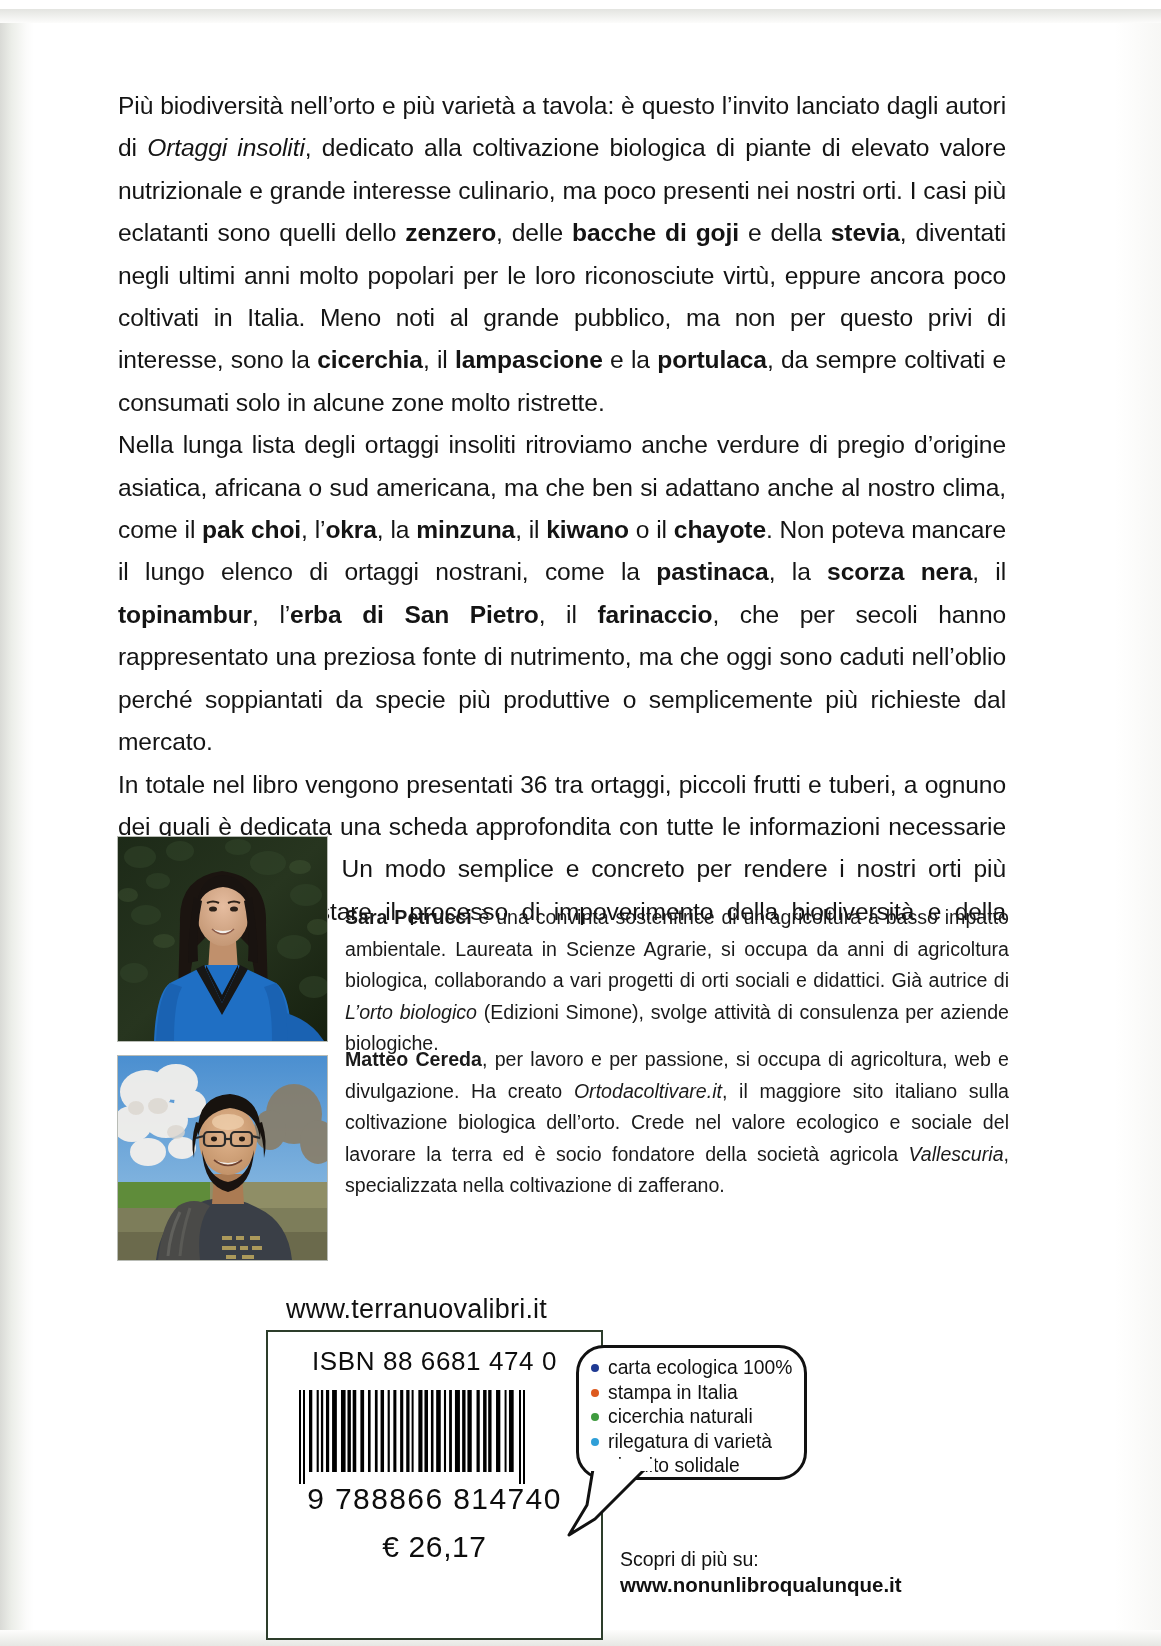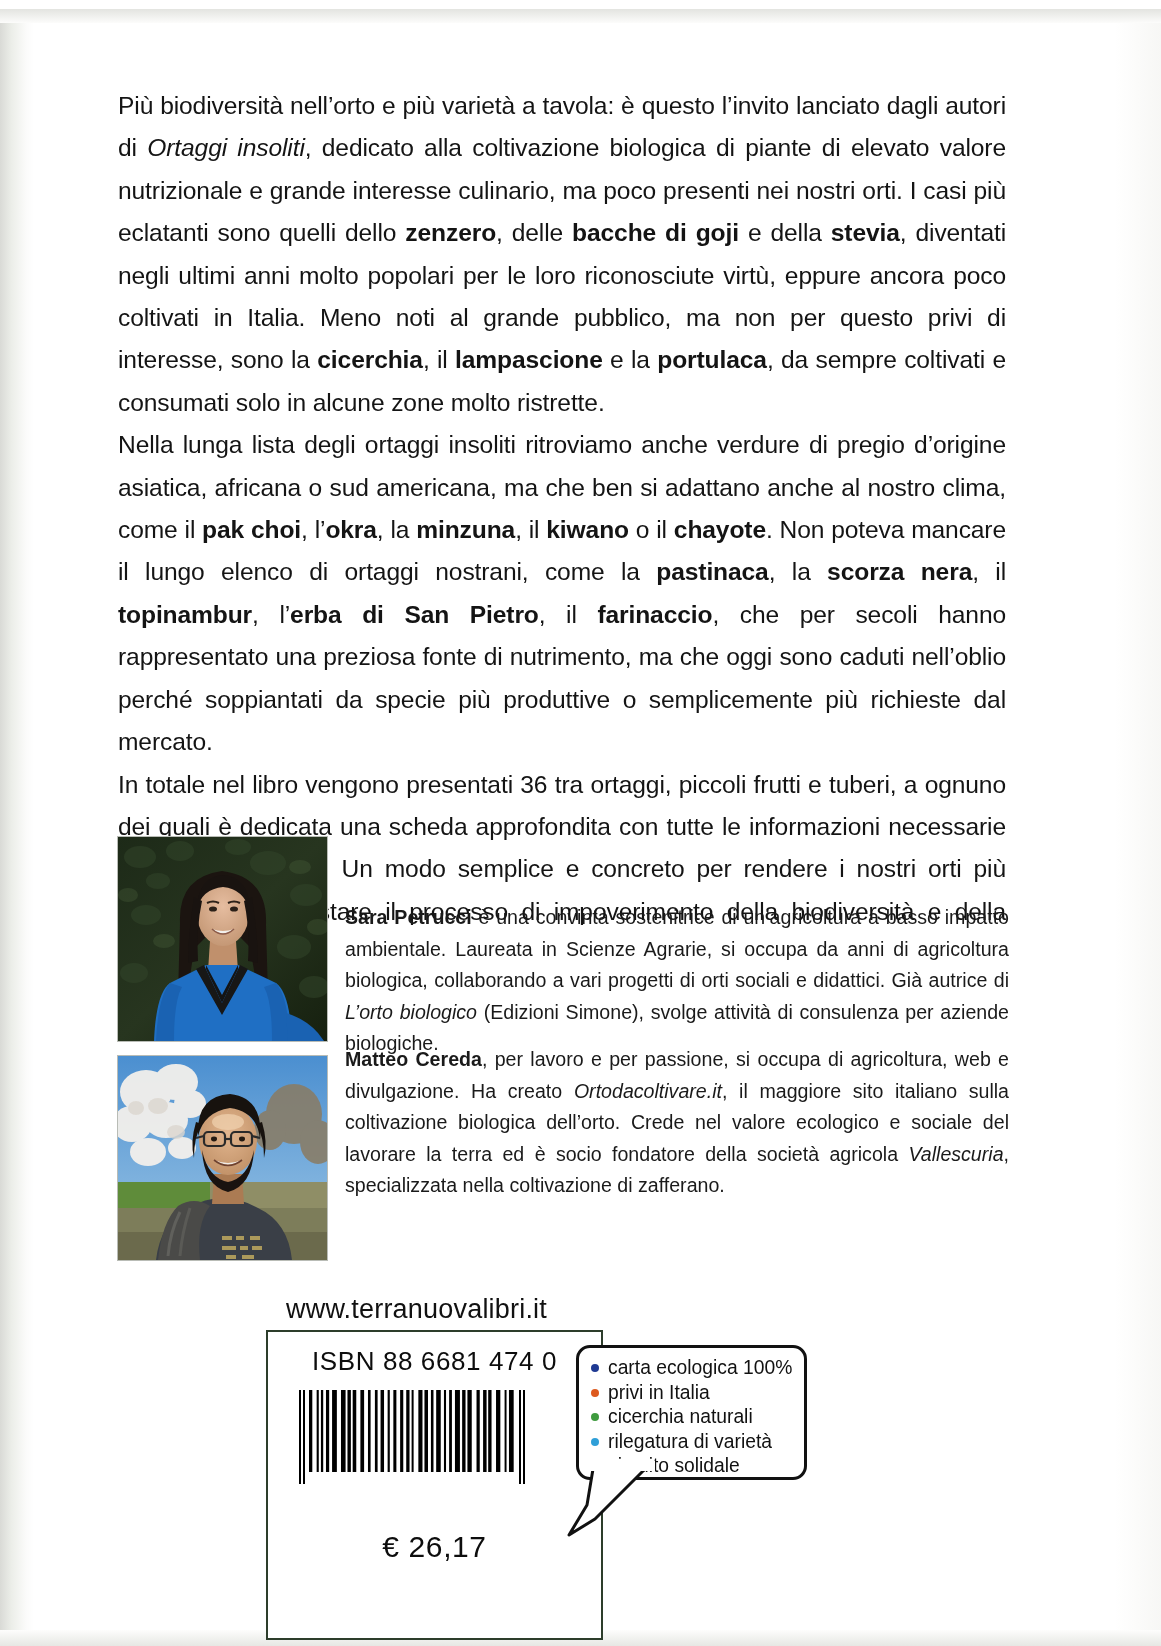--- a/index.html
+++ b/index.html
@@ -153,21 +153,21 @@
   }
 
   
   #eco-bubble {
     position: absolute;
     left: 576px;
     top: 1336px;
     width: 231px;
     height: 135px;
     border: 3px solid #111111;
-    border-radius: 14px;
+    border-radius: 28px;
     background: #ffffff;
     box-sizing: border-box;
   }
   #eco-list {
     list-style: none;
     margin: 0;
     padding: 8px 0 0 12px;
   }
   #eco-list li {
     font-size: 19.3px;
@@ -403,45 +403,50 @@
           <rect x="177.52" y="0" width="3.23" height="82"></rect>
           <rect x="184.09" y="0" width="3.49" height="82"></rect>
           <rect x="189.19" y="0" width="3.35" height="82"></rect>
           <rect x="197.03" y="0" width="4.31" height="82"></rect>
           <rect x="205.59" y="0" width="1.95" height="82"></rect>
           <rect x="209.96" y="0" width="4.72" height="82"></rect>
           <rect x="220.00" y="0" width="2.00" height="94"></rect>
           <rect x="224.00" y="0" width="2.00" height="94"></rect>
         </g>
     </svg>
+    <div id="barcode-digits">9 788866 814740</div>
     <div id="price">€ 26,17</div>
   </div>
 
   <div id="eco-bubble">
     <ul id="eco-list">
         <li>
           <span class="dot" style="background: rgb(31, 58, 147);"></span>
           <span>carta ecologica 100%</span>
         </li>
         <li>
           <span class="dot" style="background: rgb(221, 90, 30);"></span>
-          <span>privi in Italia</span>
+          <span>stampa in Italia</span>
         </li>
         <li>
           <span class="dot" style="background: rgb(63, 155, 63);"></span>
           <span>cicerchia naturali</span>
         </li>
         <li>
           <span class="dot" style="background: rgb(47, 159, 216);"></span>
           <span>rilegatura di varietà</span>
         </li>
         <li>
           <span class="dot" style="background: rgb(141, 114, 184);"></span>
           <span>circuito solidale</span>
         </li>
       </ul>
   </div>
   <svg id="bubble-tail" viewBox="0 0 90 80" aria-hidden="true">
     <path d="M86 2 L30 58 L4 74 L22 44 L28 8 Z" fill="#ffffff" stroke="#111111" stroke-width="3" stroke-linejoin="round"></path>
     <rect x="24" y="0" width="66" height="10" fill="#ffffff"></rect>
   </svg>
 
+  <div id="scopri">
+    <div>Scopri di più su:</div>
+    <div class="site">www.nonunlibroqualunque.it</div>
+  </div>
 </div>
 
 </body></html>

